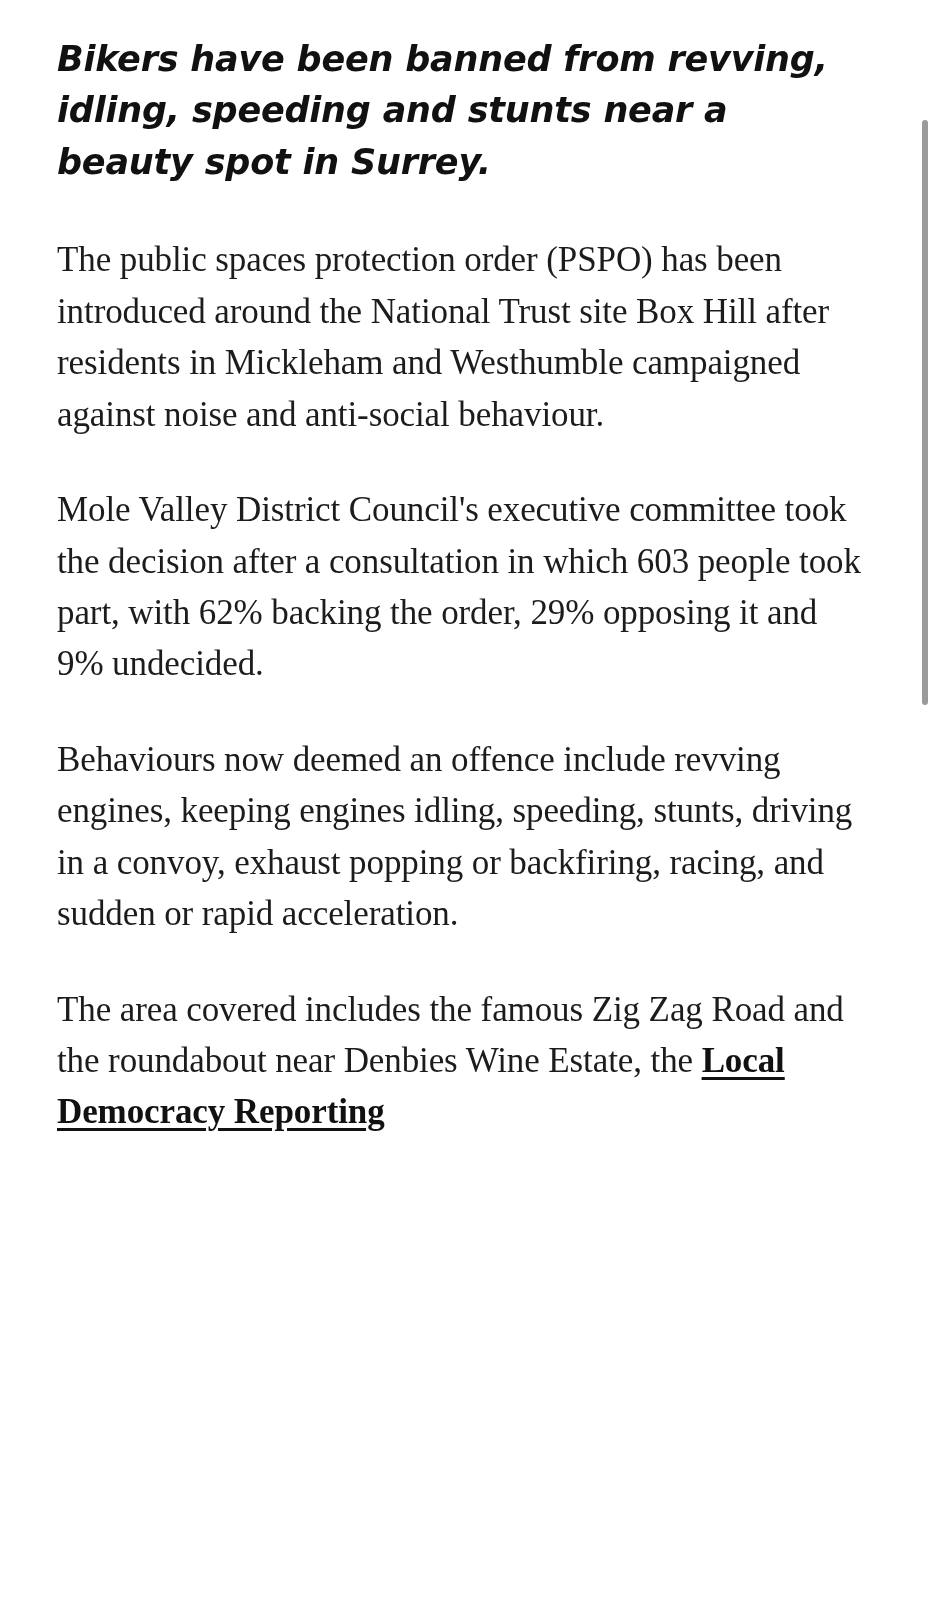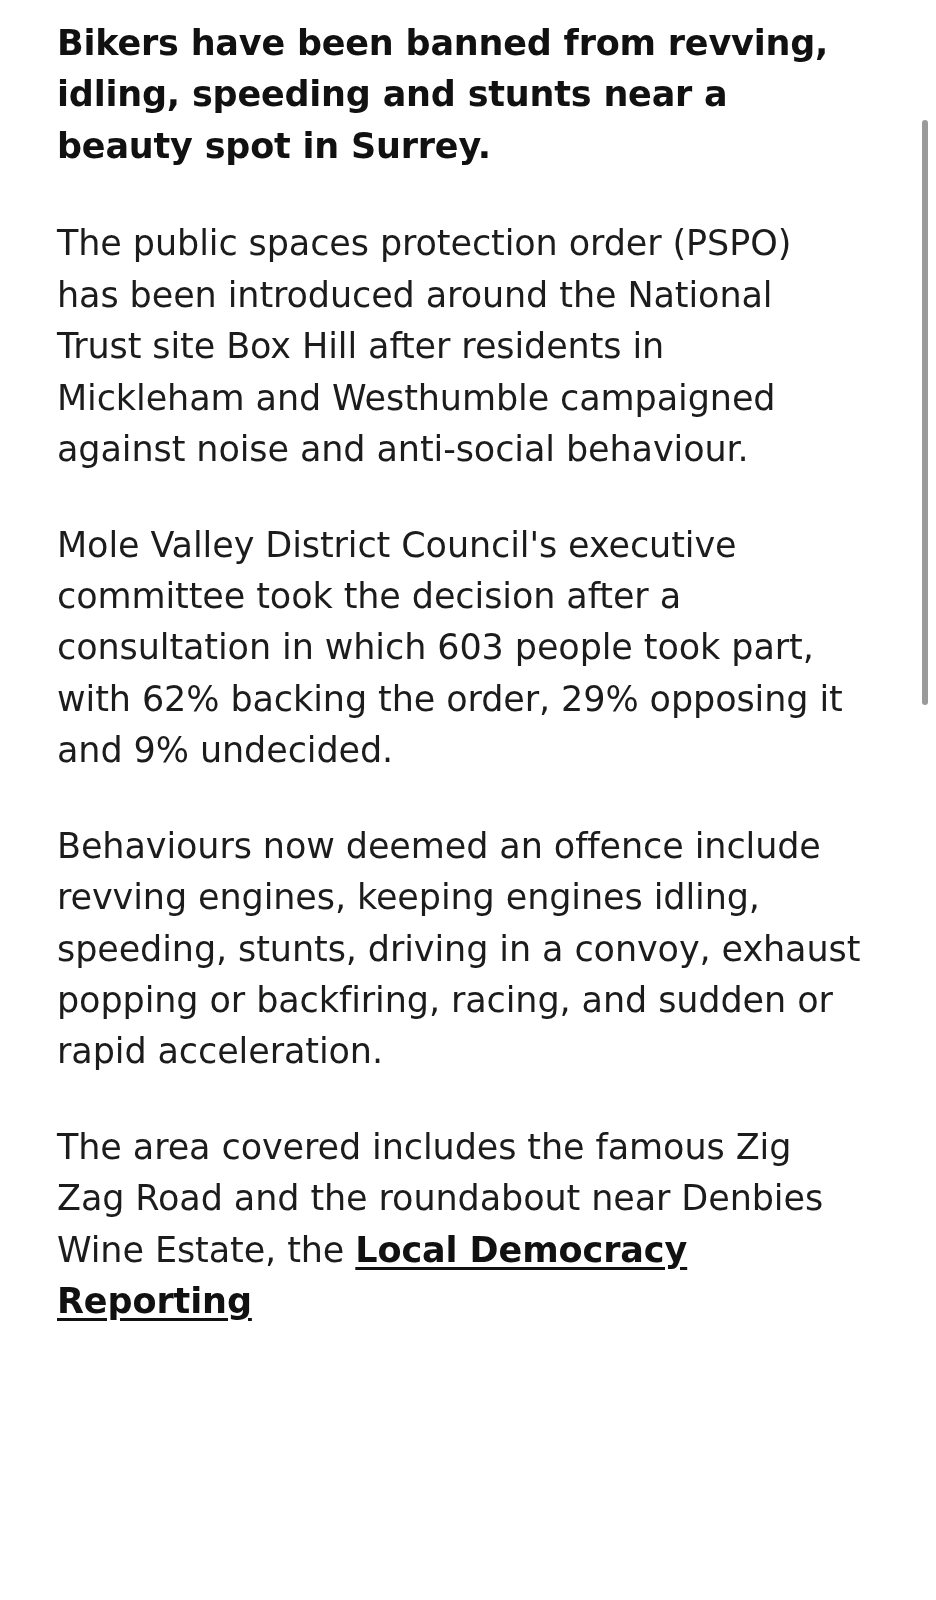--- a/index.html
+++ b/index.html
@@ -20,30 +20,32 @@
     width: 936px;
     height: 1600px;
     padding: 18px 74px 0 57px;
     position: relative;
   }
   .lead {
     font-size: 35px;
     line-height: 1.47;
     font-weight: 700;
     letter-spacing: -0.2px;
-    margin: 0 0 46px 0;
+    margin: 16px 0 46px 0;
     color: #111111;
+    font-style: italic;
   }
   p.body-para {
     font-size: 35px;
     line-height: 1.47;
     font-weight: 400;
     letter-spacing: -0.1px;
     margin: 0 0 44px 0;
     color: #1c1c1c;
+    font-family: Liberation Serif, serif;
   }
   p.body-para.gap-large {
     margin-bottom: 62px;
   }
   .credit-link {
     font-weight: 700;
     text-decoration: underline;
     text-underline-offset: 5px;
     text-decoration-thickness: 3px;
     color: #111111;

